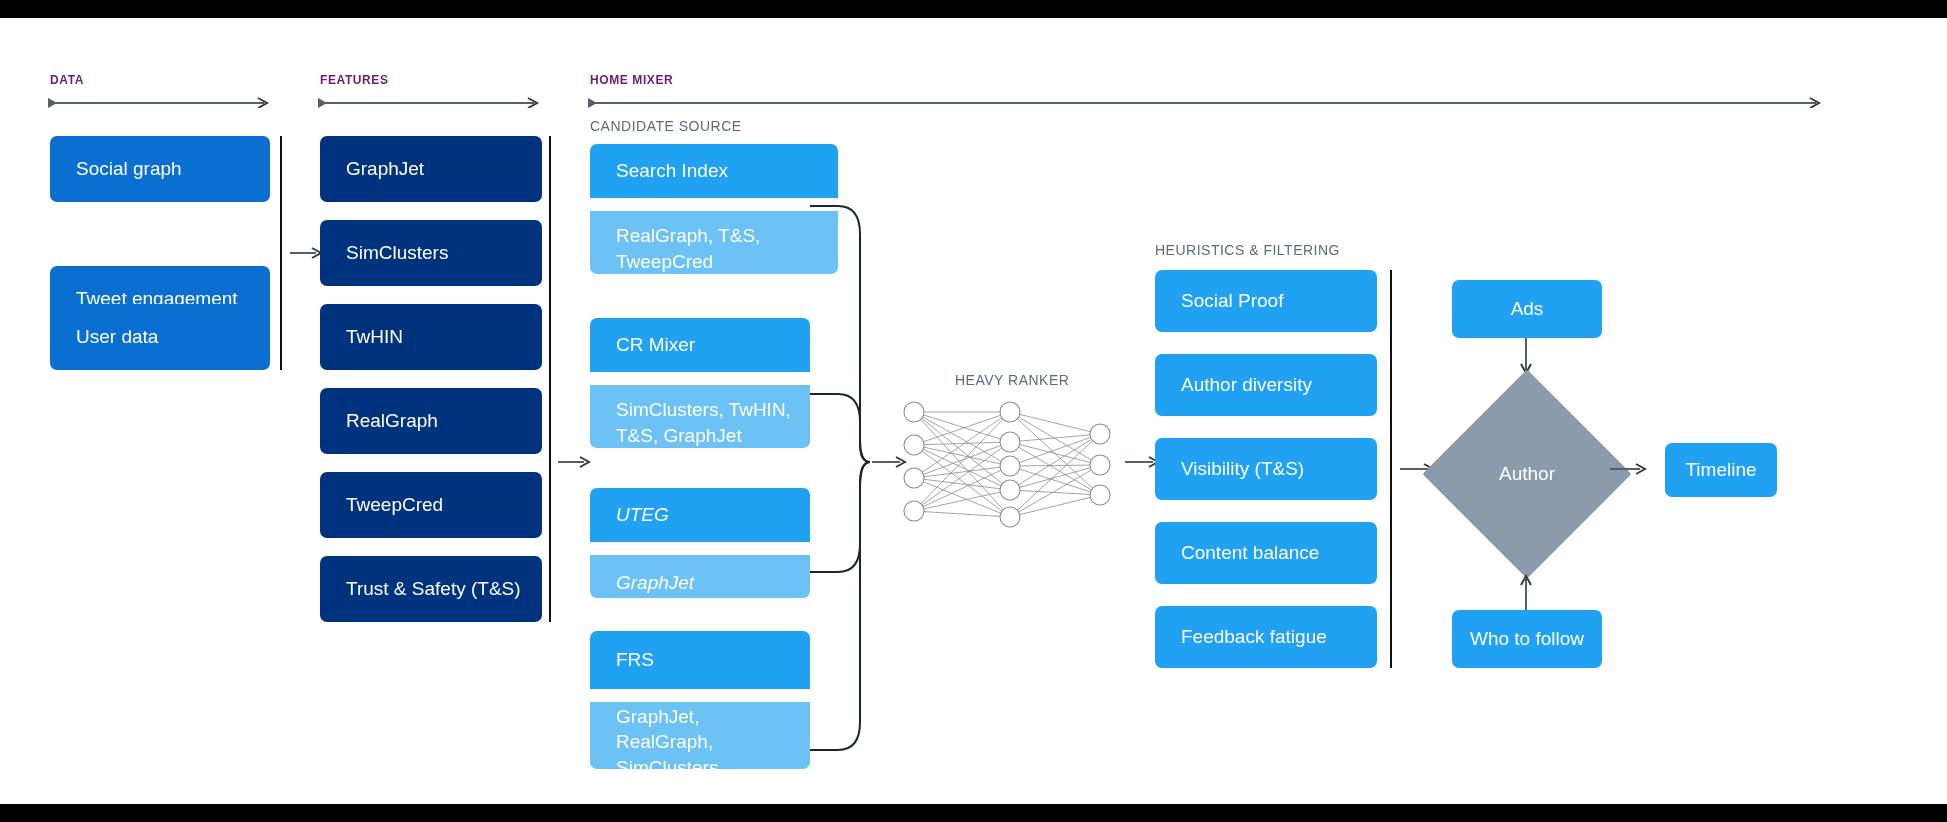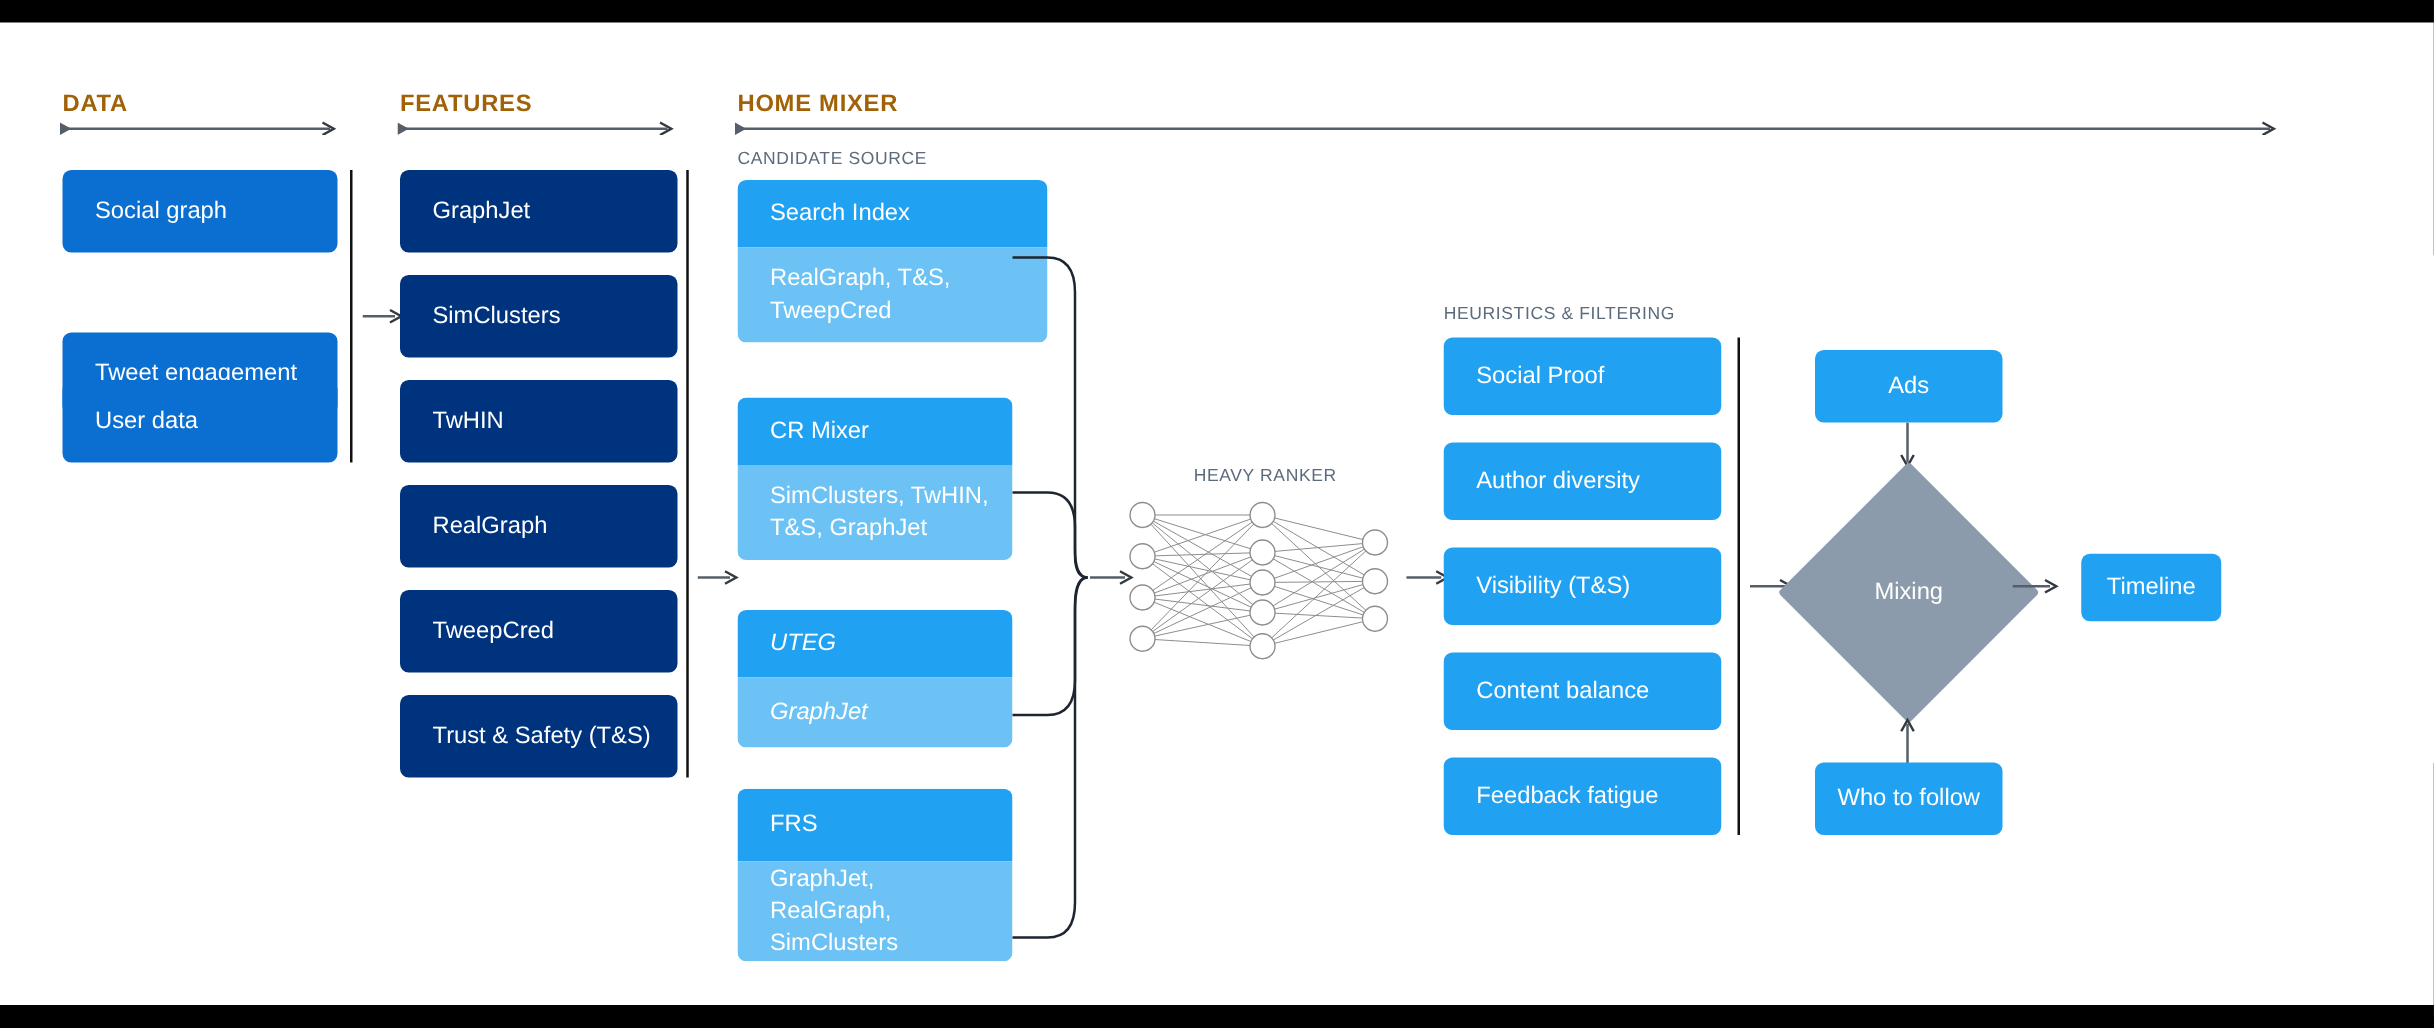--- a/index.html
+++ b/index.html
@@ -18,24 +18,24 @@
     left: 0;
     top: 18px;
     width: 1947px;
     height: 786px;
     background: #ffffff;
   }
 
   
   .stage-label {
     position: absolute;
-    font-size: 19px;
+    font-size: 12px;
     font-weight: bold;
     letter-spacing: 0.6px;
-    color: #a16207;
+    color: #701a75;
     white-space: nowrap;
   }
   .stage-arrow {
     position: absolute;
     height: 12px;
   }
   .sub-label {
     position: absolute;
     font-size: 14px;
     letter-spacing: 0.5px;
@@ -78,20 +78,21 @@
   .cs-body {
     background: #6cc2f5;
     color: #ffffff;
     font-size: 19px;
     display: flex;
     align-items: center;
     padding-left: 26px;
     padding-right: 10px;
     line-height: 1.35;
     box-sizing: border-box;
+    margin-top: 13px;
   }
 
   
   .divider {
     position: absolute;
     width: 2px;
     background: #111111;
   }
 
   
@@ -289,21 +290,21 @@
     <polyline points="24,2 33,7 24,12" fill="none" stroke="#333a42" stroke-width="2"></polyline>
   </svg>
 
   <div class="box final" style="left:1452px; top:262px; width:150px; height:58px;">Ads</div>
   <svg class="conn" style="left:1518px; top:320px;" width="16" height="42">
     <line x1="8" y1="0" x2="8" y2="32" stroke="#555f6a" stroke-width="2"></line>
     <polyline points="3,26 8,35 13,26" fill="none" stroke="#333a42" stroke-width="2"></polyline>
   </svg>
 
   <div class="diamond" style="left:1453px; top:382px; width:148px; height:148px;"></div>
-  <div class="diamond-label" style="left:1453px; top:382px; width:148px; height:148px;">Mixing</div>
+  <div class="diamond-label" style="left:1453px; top:382px; width:148px; height:148px;">Author</div>
 
   <svg class="conn" style="left:1518px; top:551px;" width="16" height="42">
     <line x1="8" y1="42" x2="8" y2="10" stroke="#555f6a" stroke-width="2"></line>
     <polyline points="3,16 8,7 13,16" fill="none" stroke="#333a42" stroke-width="2"></polyline>
   </svg>
   <div class="box final" style="left:1452px; top:592px; width:150px; height:58px;">Who to follow</div>
 
   <svg class="conn" style="left:1610px; top:444px;" width="42" height="14">
     <line x1="0" y1="7" x2="30" y2="7" stroke="#555f6a" stroke-width="2"></line>
     <polyline points="26,2 35,7 26,12" fill="none" stroke="#333a42" stroke-width="2"></polyline>

